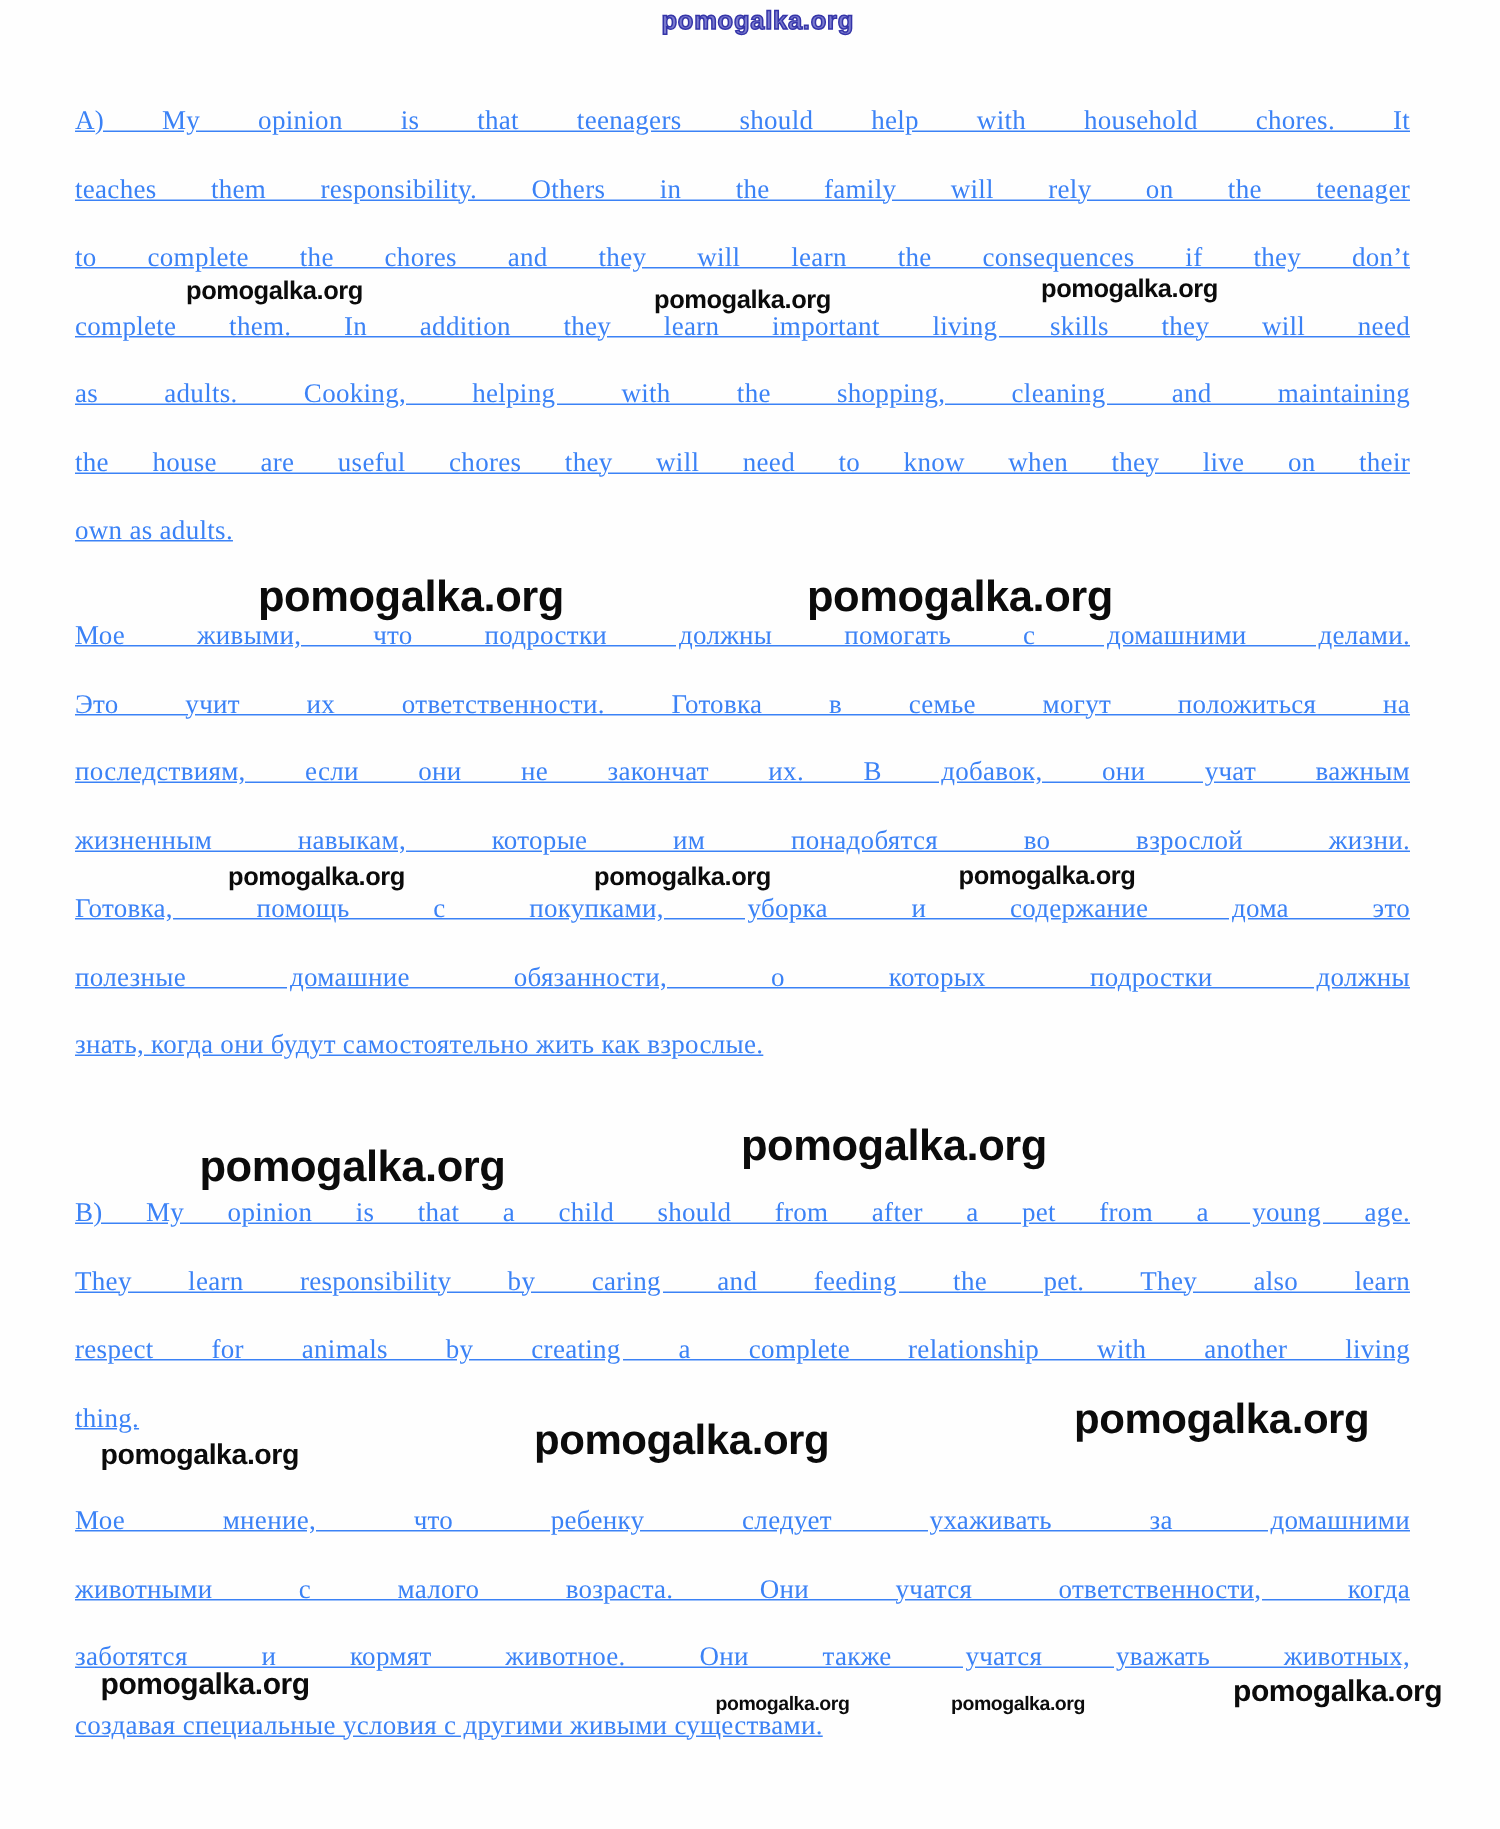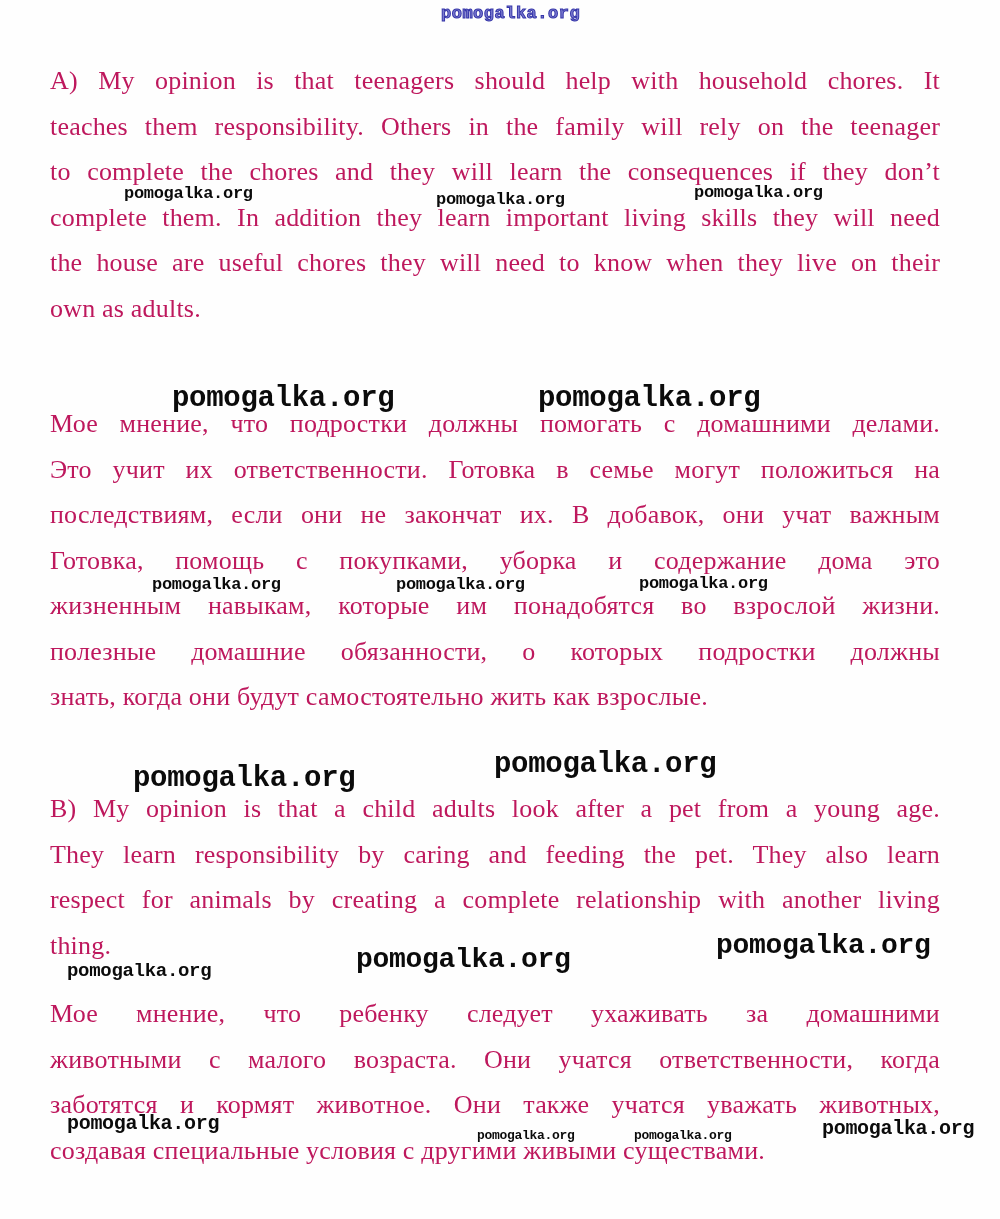--- a/index.html
+++ b/index.html
@@ -13,36 +13,37 @@
     height: 1219px;
     background: #fefefe;
     overflow: hidden;
     font-family: "Liberation Serif", "DejaVu Serif", serif;
     color: #101010;
   }
   .para {
     position: absolute;
     left: 50px;
     width: 890px;
-    font-size: 26px;
+    font-size: 18px;
     line-height: 45.5px;
     letter-spacing: 0.2px;
-    color: #be185d;
+    color: #3b82f6;
+    text-decoration: underline;
   }
   .jline {
     text-align: justify;
     text-align-last: justify;
   }
   .lline {
     text-align: center;
     text-align-last: left;
   }
   .wm {
     position: absolute;
-    font-family: Liberation Mono, monospace;
+    font-family: Liberation Sans, sans-serif;
     font-weight: 700;
     color: #0b0b0b;
     white-space: nowrap;
     letter-spacing: -0.3px;
   }
   .wm-top {
     font-size: 17px;
     font-weight: 600;
     color: #7a7ace;
     -webkit-text-stroke: 1px #3434a8;
@@ -60,50 +61,51 @@
 
 <div class="page">
 
   <span class="wm wm-top" style="left:441px; top:4px;">pomogalka.org</span>
 
   <div class="para" style="top:58px;">
     <div class="jline">A) My opinion is that teenagers should help with household chores. It</div>
     <div class="jline">teaches them responsibility. Others in the family will rely on the teenager</div>
     <div class="jline">to complete the chores and they will learn the consequences if they don’t</div>
     <div class="jline">complete them. In addition they learn important living skills they will need</div>
+    <div class="jline">as adults. Cooking, helping with the shopping, cleaning and maintaining</div>
     <div class="jline">the house are useful chores they will need to know when they live on their</div>
     <div class="lline">own as adults.</div>
   </div>
 
   <span class="wm wm-sm" style="left:124px; top:184px;">pomogalka.org</span>
   <span class="wm wm-sm" style="left:436px; top:190px;">pomogalka.org</span>
   <span class="wm wm-sm" style="left:694px; top:183px;">pomogalka.org</span>
 
   <span class="wm wm-lg" style="left:172px; top:382px;">pomogalka.org</span>
   <span class="wm wm-lg" style="left:538px; top:382px;">pomogalka.org</span>
 
   <div class="para" style="top:401px;">
-    <div class="jline">Мое мнение, что подростки должны помогать с домашними делами.</div>
+    <div class="jline">Мое живыми, что подростки должны помогать с домашними делами.</div>
     <div class="jline">Это учит их ответственности. Готовка в семье могут положиться на</div>
     <div class="jline">последствиям, если они не закончат их. В добавок, они учат важным</div>
+    <div class="jline">жизненным навыкам, которые им понадобятся во взрослой жизни.</div>
     <div class="jline">Готовка, помощь с покупками, уборка и содержание дома это</div>
-    <div class="jline">жизненным навыкам, которые им понадобятся во взрослой жизни.</div>
     <div class="jline">полезные домашние обязанности, о которых подростки должны</div>
     <div class="lline">знать, когда они будут самостоятельно жить как взрослые.</div>
   </div>
 
   <span class="wm wm-sm" style="left:152px; top:575px;">pomogalka.org</span>
   <span class="wm wm-sm" style="left:396px; top:575px;">pomogalka.org</span>
   <span class="wm wm-sm" style="left:639px; top:574px;">pomogalka.org</span>
 
   <span class="wm wm-lg" style="left:133px; top:762px;">pomogalka.org</span>
   <span class="wm wm-lg" style="left:494px; top:748px;">pomogalka.org</span>
 
   <div class="para" style="top:786px;">
-    <div class="jline">B) My opinion is that a child adults look after a pet from a young age.</div>
+    <div class="jline">B) My opinion is that a child should from after a pet from a young age.</div>
     <div class="jline">They learn responsibility by caring and feeding the pet. They also learn</div>
     <div class="jline">respect for animals by creating a complete relationship with another living</div>
     <div class="lline">thing.</div>
   </div>
 
   <span class="wm wm-sm2" style="left:67px; top:960px;">pomogalka.org</span>
   <span class="wm wm-lg2" style="left:356px; top:944px;">pomogalka.org</span>
   <span class="wm wm-lg2" style="left:716px; top:930px;">pomogalka.org</span>
 
   <div class="para" style="top:991px;">

